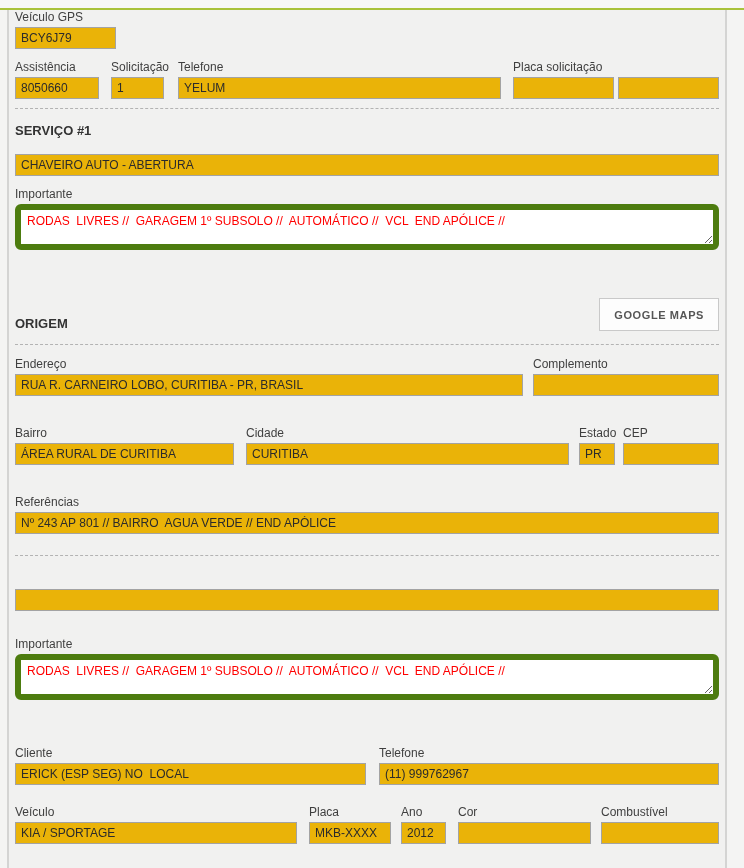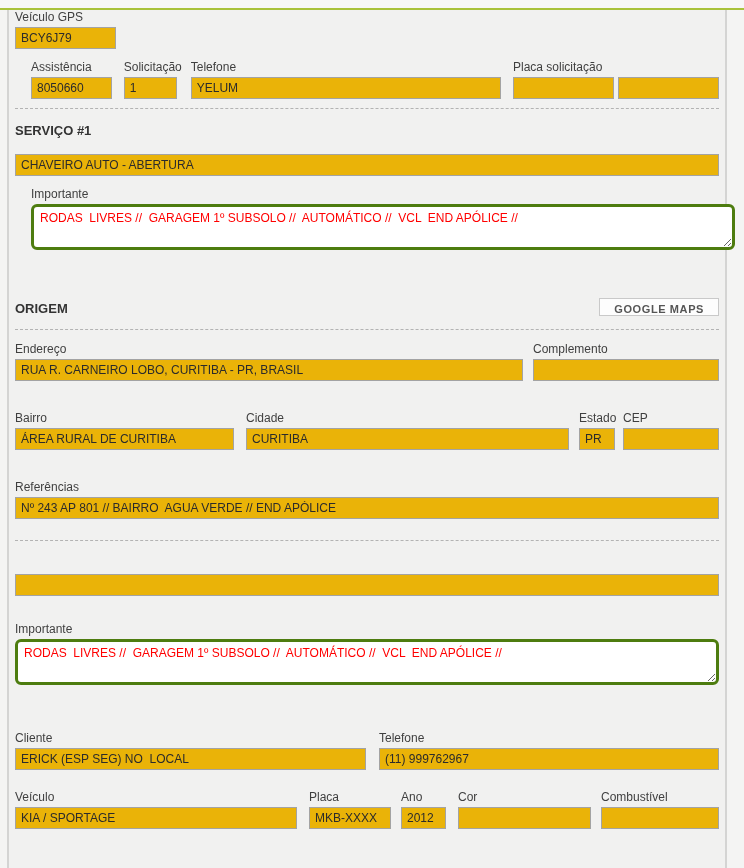--- a/index.html
+++ b/index.html
@@ -35,21 +35,21 @@
     background: #eab308;
     padding: 2px 5px;
     font-family: "Liberation Sans", "DejaVu Sans", sans-serif;
     font-size: 12px;
     color: #2b2b2b;
     outline: none;
   }
   textarea {
     width: 704px;
     height: 46px;
-    border: 3px solid #4d7c0f;
+    border: 6px solid #4d7c0f;
     border-radius: 6px;
     background: #fff;
     padding: 3px 6px;
     font-family: "Liberation Sans", "DejaVu Sans", sans-serif;
     font-size: 12px;
     color: #ff0000;
     resize: both;
     outline: none;
     line-height: 16px;
   }
@@ -58,21 +58,21 @@
   .heading { font-size: 13px; font-weight: bold; color: #333; }
   .btn {
     border: 1px solid #c9c9c9;
     background: #fdfdfd;
     color: #555;
     font-family: "Liberation Sans", "DejaVu Sans", sans-serif;
     font-size: 11px;
     font-weight: bold;
     letter-spacing: 0.6px;
     padding: 4px 14px;
-    height: 18px;
+    height: 33px;
     cursor: pointer;
   }
   
   .w-gps { width: 101px; }
   .w-assist { width: 84px; margin-right: 12px; }
   .w-solic { width: 53px; margin-right: 14px; }
   .w-prod { width: 323px; margin-right: 12px; }
   .w-data { width: 206px; }
   .data-inputs { display: flex; gap: 4px; }
   .data-inputs input { width: 101px; }
@@ -84,21 +84,21 @@
   .w-cep { width: 96px; }
   .w-cliente { width: 351px; margin-right: 13px; }
   .w-telefone { width: 340px; }
   .w-veiculo { width: 282px; margin-right: 12px; }
   .w-placa { width: 82px; margin-right: 10px; }
   .w-ano { width: 45px; margin-right: 12px; }
   .w-cor { width: 133px; margin-right: 10px; }
   .w-comb { width: 118px; }
   
   .mt-9  { margin-top: 9px; }
-  .mt-11 { margin-top: 11px; margin-left: 16px; }
+  .mt-11 { margin-top: 11px; }
   .mt-12 { margin-top: 12px; }
   .mt-13 { margin-top: 13px; }
   .mt-14 { margin-top: 14px; }
   .mt-16 { margin-top: 16px; }
   .mt-21 { margin-top: 21px; }
   .mt-26 { margin-top: 26px; }
   .mt-29 { margin-top: 20px; }
   .mt-30 { margin-top: 30px; }
   .mt-33 { margin-top: 33px; }
   .mt-42 { margin-top: 42px; }

